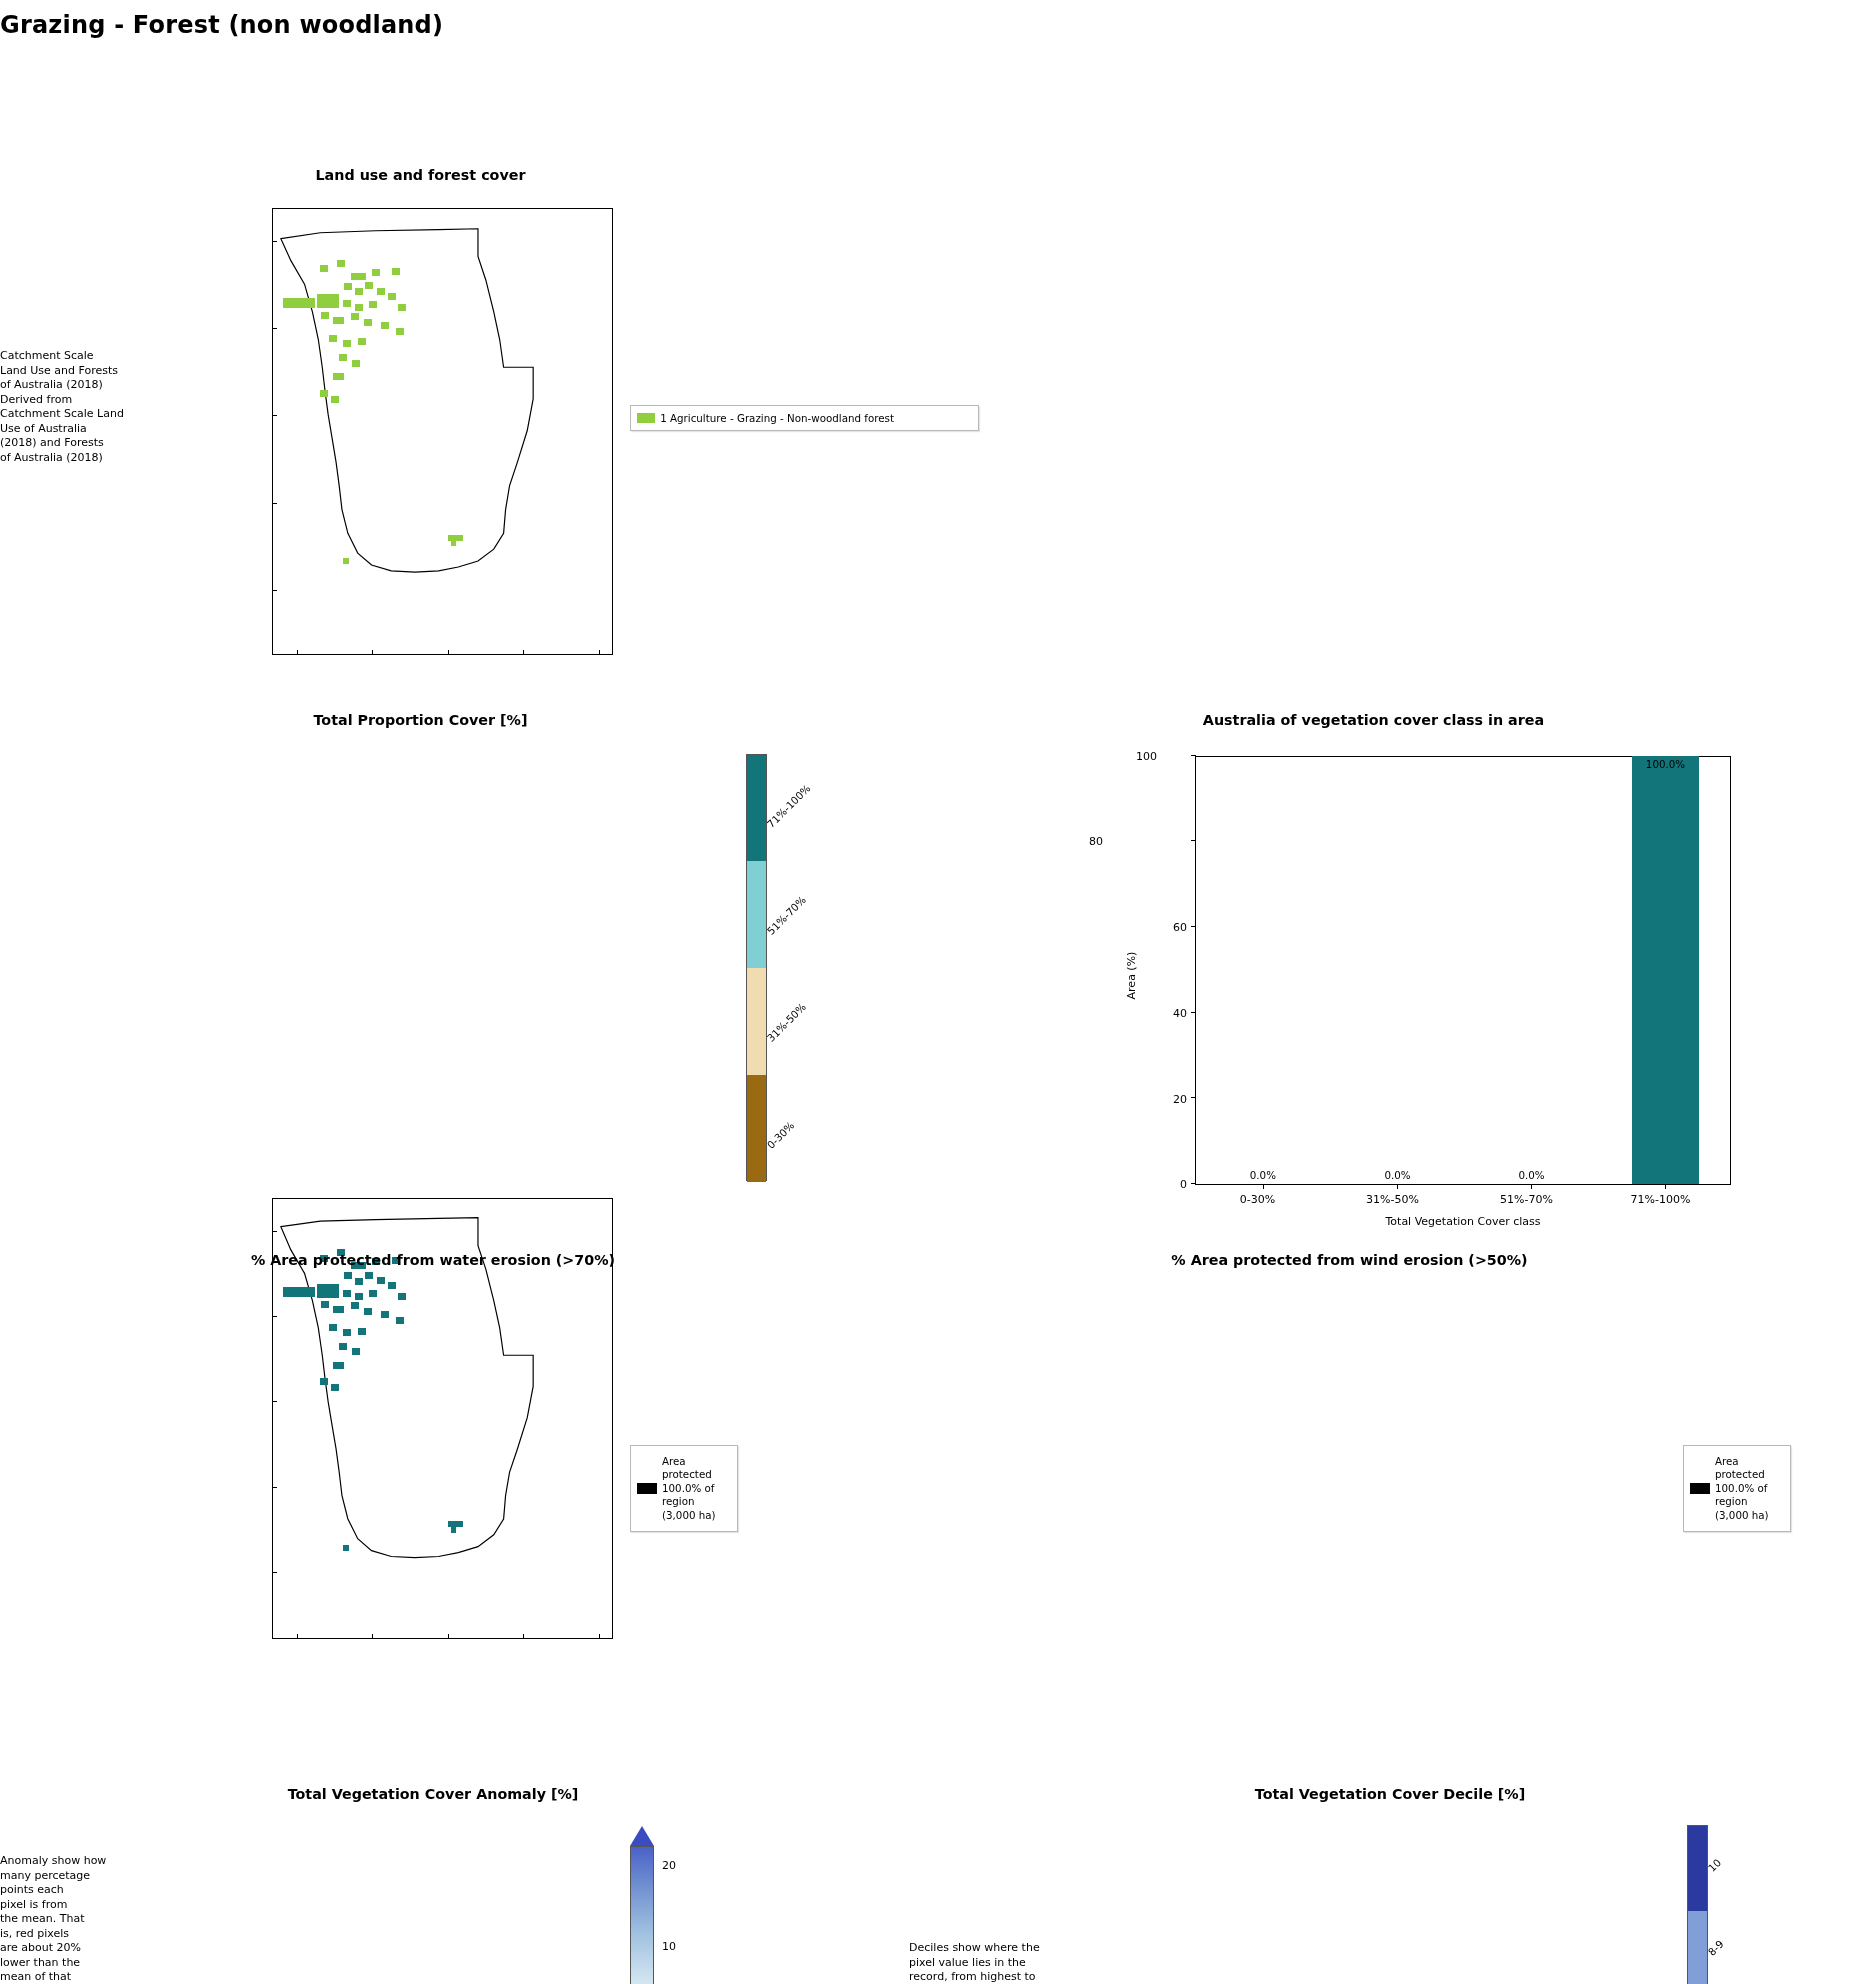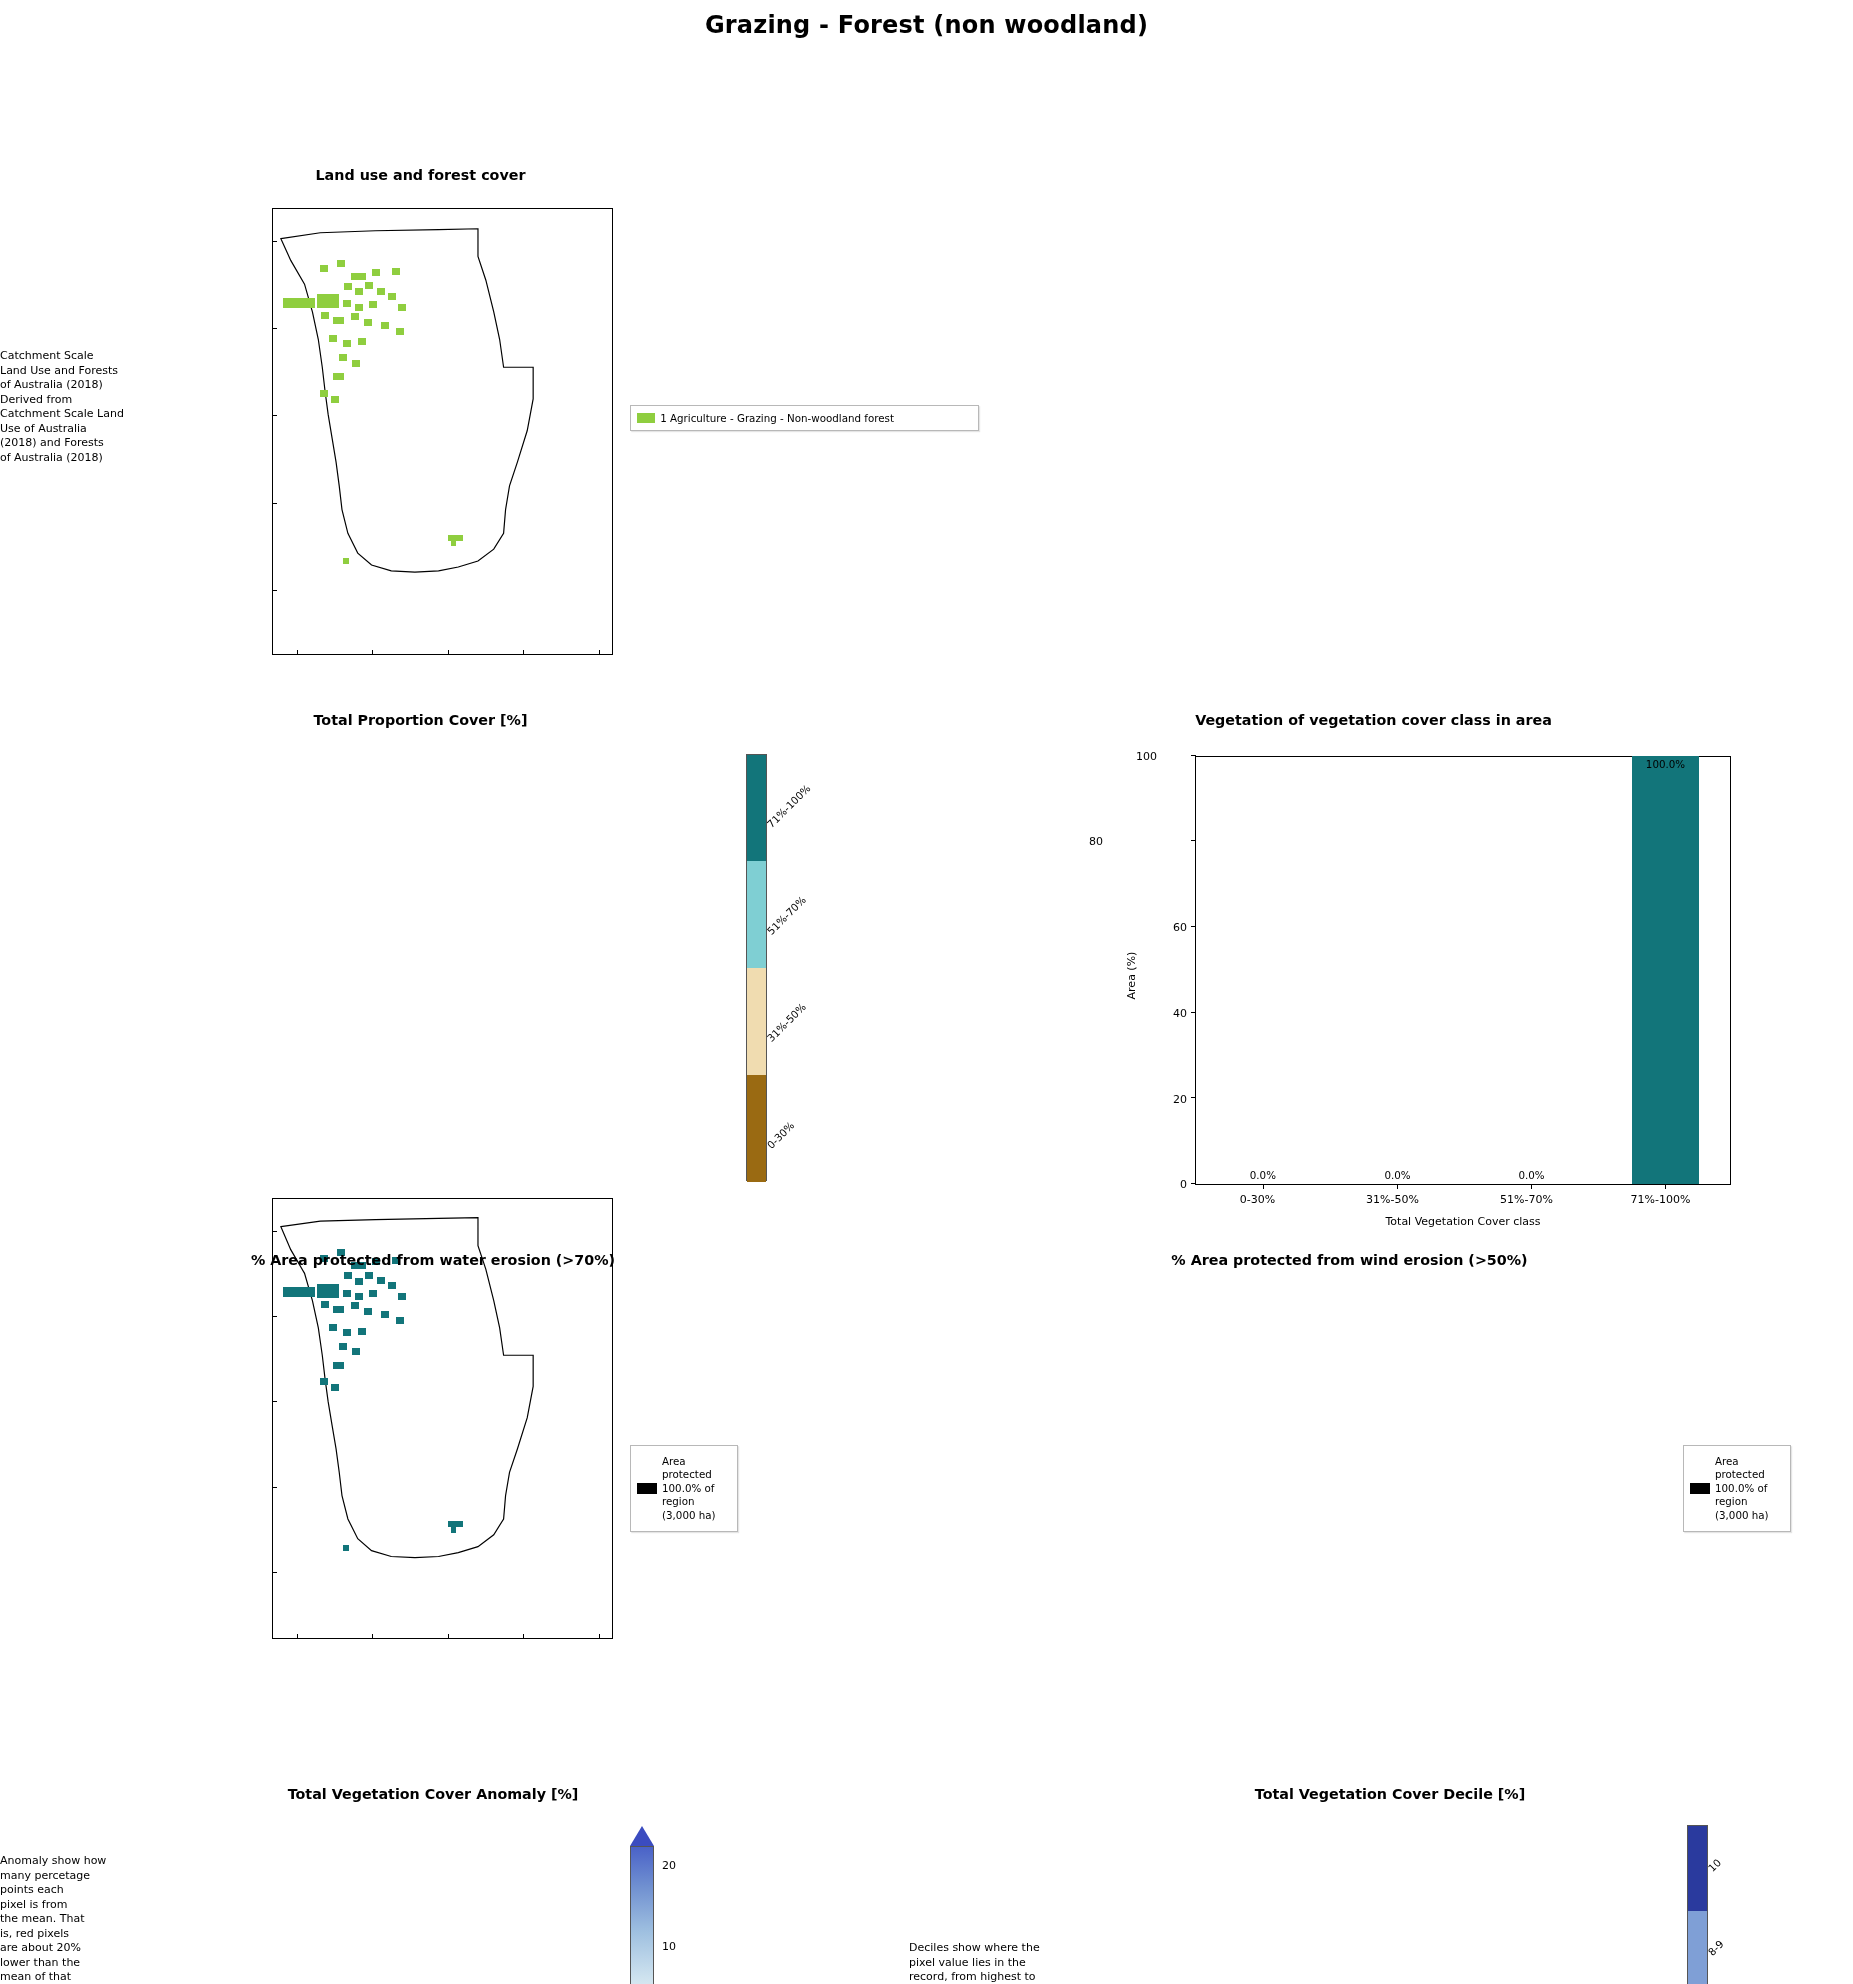--- a/index.html
+++ b/index.html
@@ -19,21 +19,20 @@
     position: absolute;
     inset: 0;
   }
   .abs { position: absolute; }
 
   
   #main-title {
     top: 11px;
     left: 0;
     width: 1853px;
-    text-align: center;
     font-size: 24px;
     font-weight: bold;
     letter-spacing: 0.2px;
   }
 
   
   .panel-title {
     font-size: 14.3px;
     font-weight: bold;
     text-align: center;
@@ -263,21 +262,21 @@
       <div class="vbar-seg" style="height:107px; background:#7fcfd3;"></div>
       <div class="vbar-seg" style="height:107px; background:#f0dcb0;"></div>
       <div class="vbar-seg" style="height:107px; background:#9a6a12;"></div>
     </div>
   </div>
   <div class="abs vbar-label" style="top:818px; left:773px;">71%-100%</div>
   <div class="abs vbar-label" style="top:925px; left:773px;">51%-70%</div>
   <div class="abs vbar-label" style="top:1032px; left:773px;">31%-50%</div>
   <div class="abs vbar-label" style="top:1139px; left:773px;">0-30%</div>
 
-  <div class="abs panel-title" style="top:712px; left:1024px; width:699px;">Vegetation of vegetation cover class in area</div>
+  <div class="abs panel-title" style="top:712px; left:1024px; width:699px;">Australia of vegetation cover class in area</div>
 
   <div id="bar-chart-frame" style="top:756px; left:1195px; width:536px; height:429px;">
 
     <div class="ytick" style="bottom:0px"></div>
     <div class="ytick" style="bottom:86px"></div>
     <div class="ytick" style="bottom:171px"></div>
     <div class="ytick" style="bottom:257px"></div>
     <div class="ytick" style="bottom:343px"></div>
     <div class="ytick" style="bottom:428px"></div>
 

